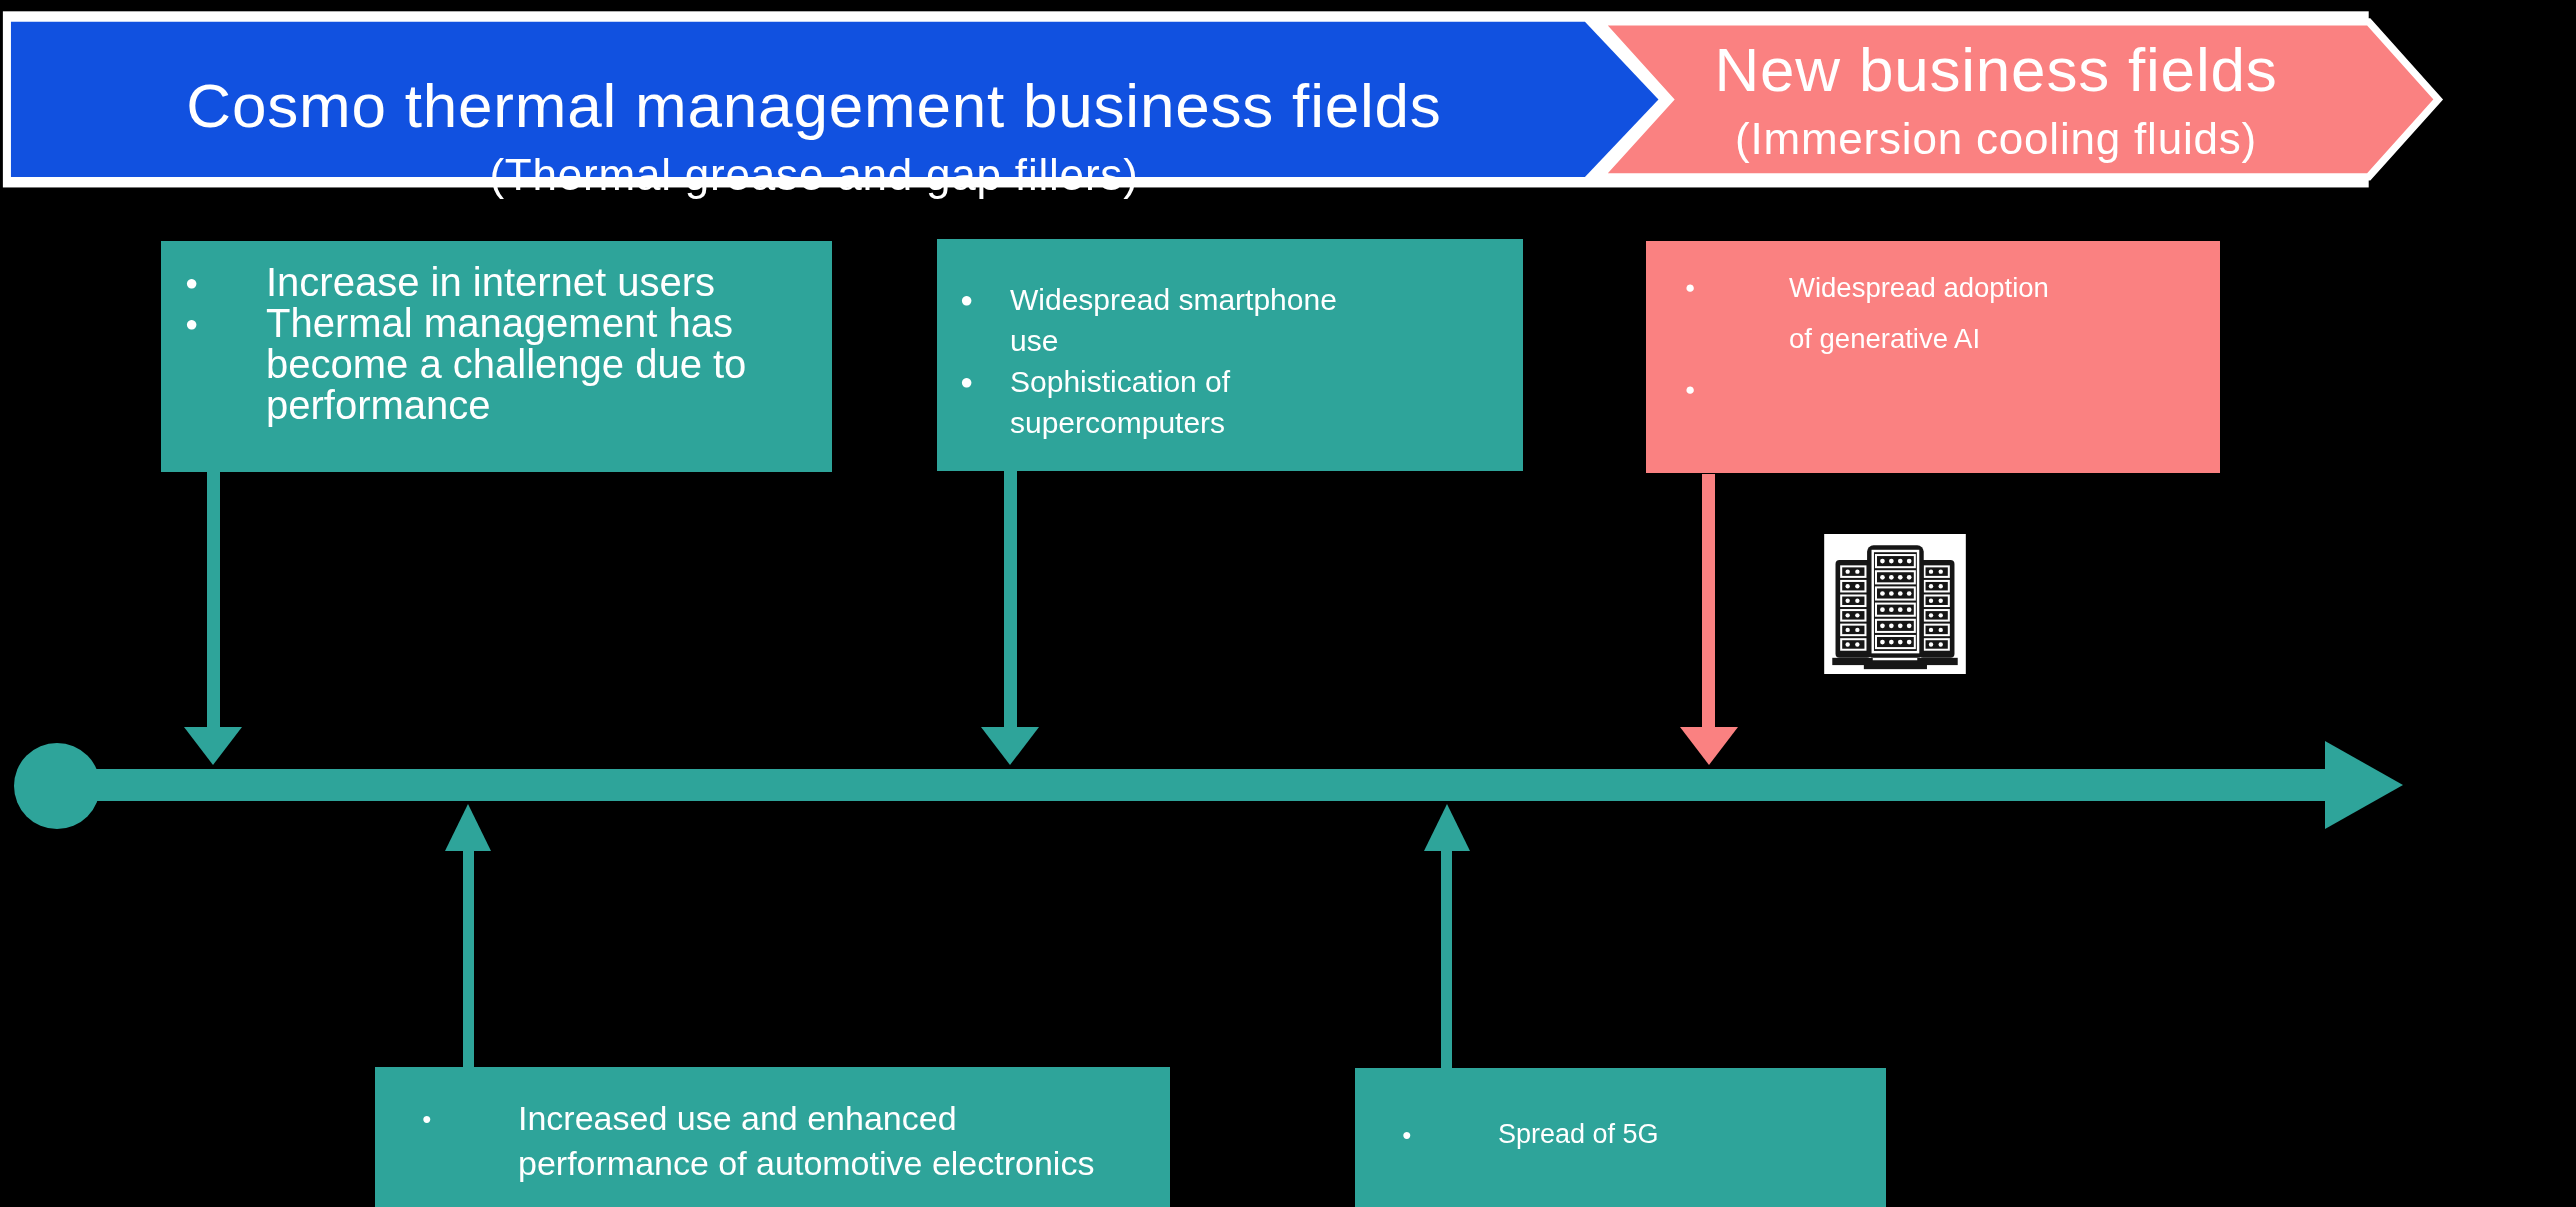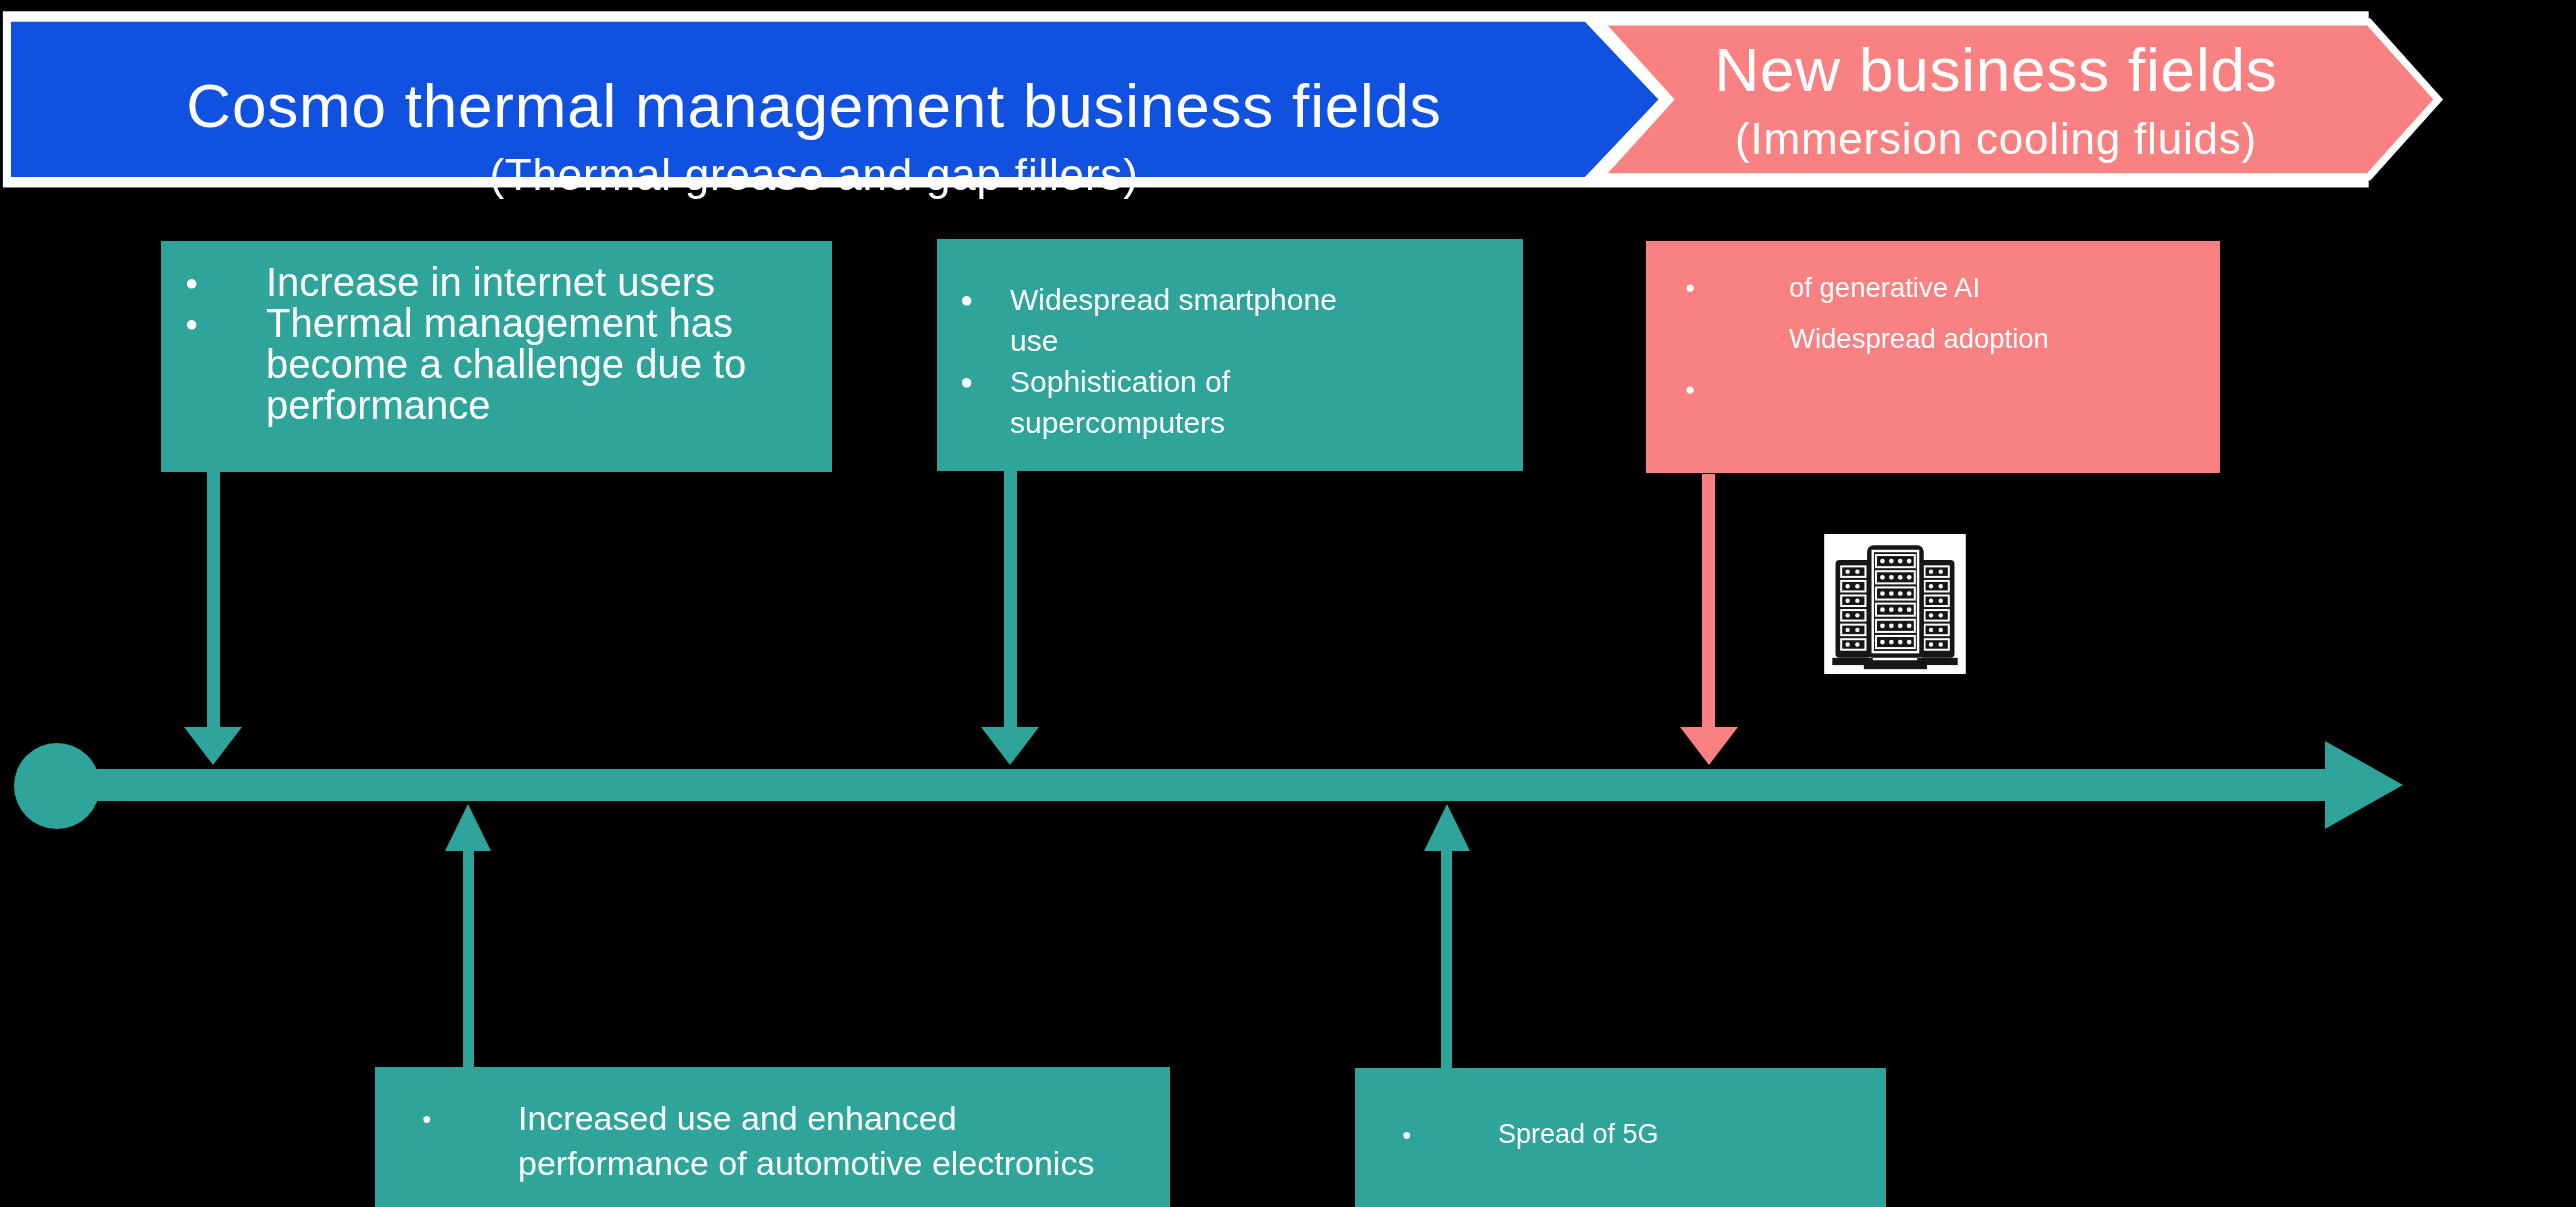--- a/index.html
+++ b/index.html
@@ -122,22 +122,22 @@
       <div>Sophistication of</div>
       <div>supercomputers</div>
     </div>
   </div>
 </div>
 
 <div id="box-genai" class="abs evbox salmon">
   <div class="bullet-row">
     <span class="bullet">●</span>
     <div class="btext">
+      <div>Widespread adoption</div>
       <div>of generative AI</div>
-      <div>Widespread adoption</div>
     </div>
   </div>
   <div class="bullet-row">
     <span class="bullet">●</span>
   </div>
 </div>
 
 <svg id="dc-icon" class="abs" viewBox="0 0 175 173" xmlns="http://www.w3.org/2000/svg">
   <rect x="0" y="0" width="175" height="173" fill="#FFFFFF"></rect>
 

